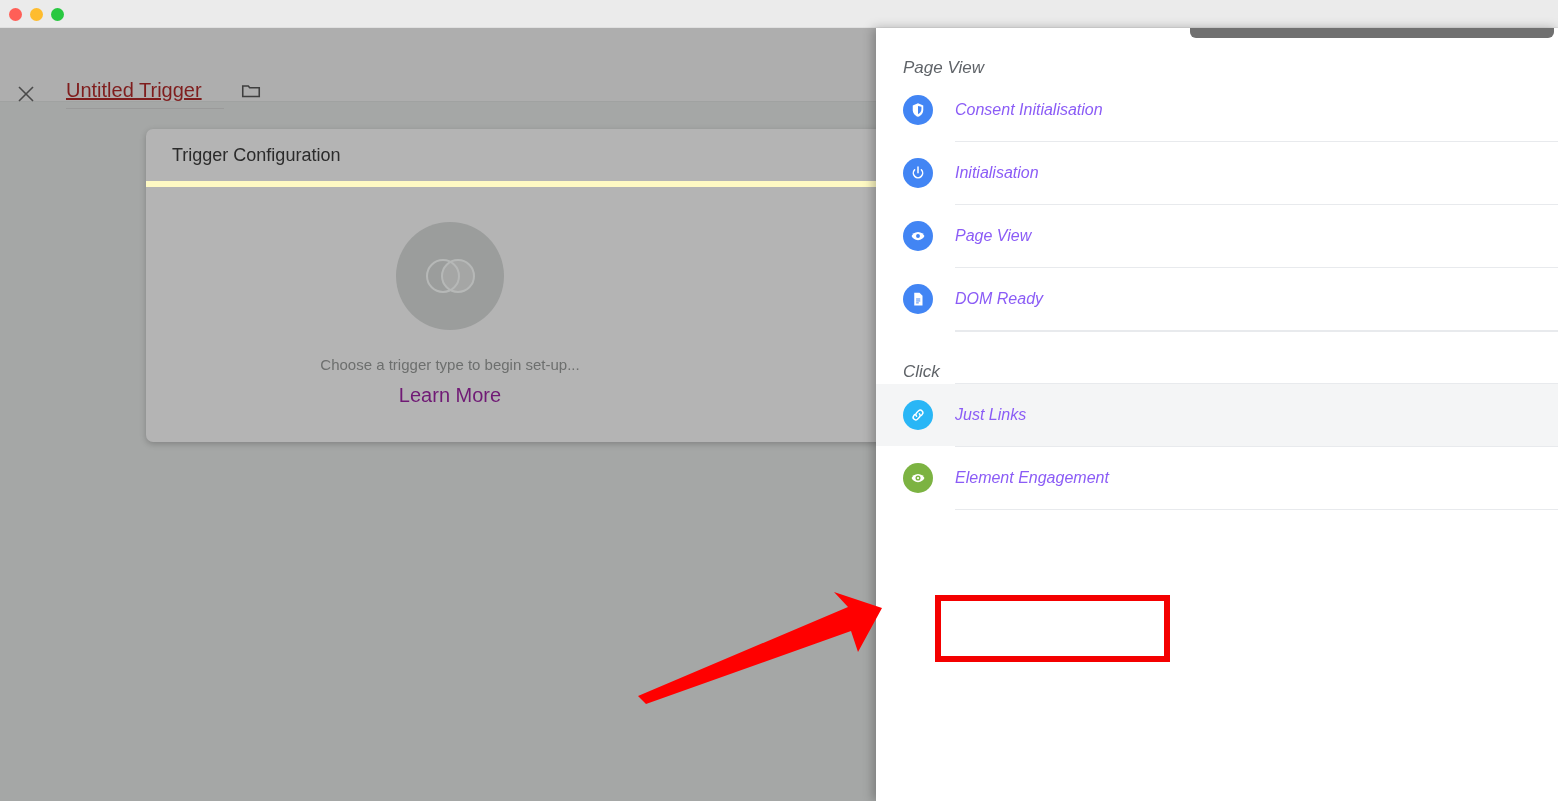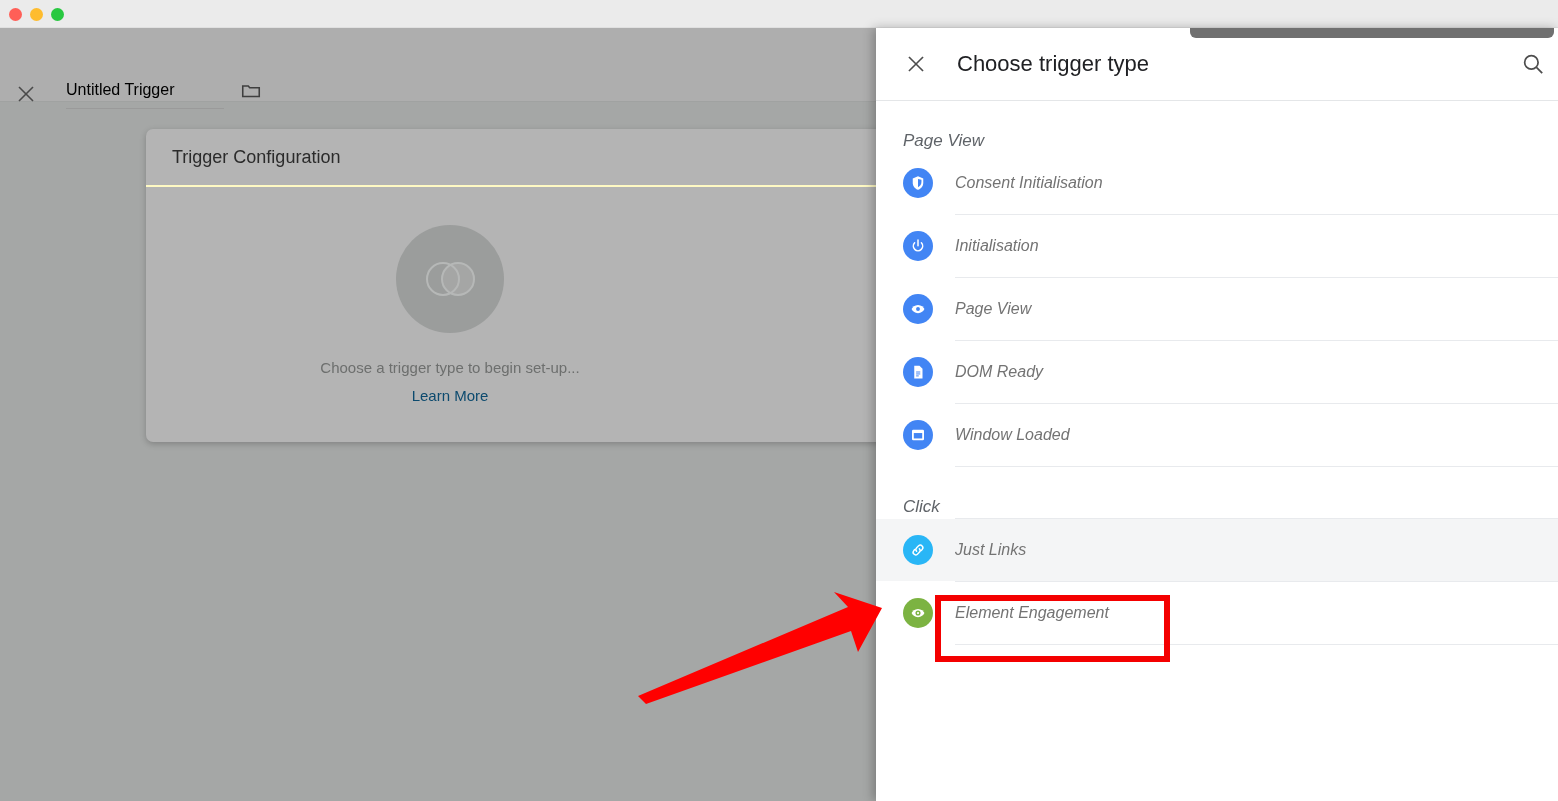--- a/index.html
+++ b/index.html
@@ -44,40 +44,41 @@
   .tb-close {
     position: absolute; left: 14px; top: 54px;
     width: 24px; height: 24px;
     color: #4a4a4a;
   }
   .trigger-name-wrap {
     position: absolute; left: 66px; top: 48px;
     display: flex; align-items: flex-end; gap: 16px;
   }
   .trigger-name {
-    font-size: 16px; color: #000000;
+    font-size: 20px; color: #7f1d1d;
     border-bottom: 1px solid #9a9a9a;
     padding-bottom: 4px; min-width: 158px;
     background: transparent;
     line-height: 28px;
+    text-decoration: underline;
   }
   .folder-icon { color: #3f3f3f; margin-bottom: 3px; }
 
   
   .config-card {
     position: absolute; left: 146px; top: 129px;
     width: 806px; height: 313px;
     background: #b4b4b4;
     border-radius: 7px;
     box-shadow: 0 2px 6px rgba(0,0,0,0.22);
     overflow: hidden;
   }
   .config-head {
     height: 58px;
-    border-bottom: 2px solid #fef9c3;
+    border-bottom: 6px solid #fef9c3;
     display: flex; align-items: center;
     padding-left: 26px;
   }
   .config-head-title { font-size: 18px; color: #2b2b2b; }
   .config-body {
     height: 255px;
     display: flex; flex-direction: column;
     align-items: center; justify-content: center;
     padding-right: 198px;
   }
@@ -89,21 +90,21 @@
     margin-bottom: 26px;
   }
   .placeholder-graphic .c1, .placeholder-graphic .c2 {
     position: absolute;
     width: 34px; height: 34px; border-radius: 50%;
     border: 2px solid #b6b8b7;
   }
   .placeholder-graphic .c1 { left: 30px; top: 37px; }
   .placeholder-graphic .c2 { left: 45px; top: 37px; background: rgba(182,184,183,0.35); }
   .placeholder-text { font-size: 15px; color: #6d6f6e; margin-bottom: 11px; }
-  .learn-more { font-size: 15px; color: #0c4a6e; cursor: pointer; }
+  .learn-more { font-size: 20px; color: #701a75; cursor: pointer; }
 
   
   .panel {
     position: absolute; left: 876px; top: 28px;
     width: 682px; height: 773px;
     background: #ffffff;
     box-shadow: -3px 0 10px rgba(0,0,0,0.26);
     overflow: hidden;
   }
   .panel-header {
@@ -149,21 +150,21 @@
   }
   .trigger-row.hover { background: #f4f5f6; }
   .row-icon {
     position: absolute; left: 27px; top: 50%;
     transform: translateY(-50%);
     width: 30px; height: 30px; border-radius: 50%;
     display: flex; align-items: center; justify-content: center;
   }
   .row-label {
     margin-left: 79px;
-    font-size: 16px; color: #737373;
+    font-size: 16px; color: #8b5cf6;
   }
   .row-divider {
     height: 1px; background: #e8eaed;
     margin-left: 79px;
   }
 
   .highlight-box {
     position: absolute;
     left: 935px; top: 595px;
     width: 235px; height: 67px;
@@ -213,35 +214,20 @@
       <div class="placeholder-graphic">
         <span class="c1"></span>
           <span class="c2"></span>
       </div>
       <div class="placeholder-text">Choose a trigger type to begin set-up...</div>
       <div class="learn-more">Learn More</div>
     </div>
   </div>
 
   <div class="panel">
-    <div class="panel-header">
-      <span class="panel-close">
-        <svg width="26" height="26" viewBox="0 0 24 24" fill="none" stroke="currentColor" stroke-width="1.5">
-          <line x1="5.5" y1="5.5" x2="18.5" y2="18.5"></line>
-            <line x1="18.5" y1="5.5" x2="5.5" y2="18.5"></line>
-        </svg>
-      </span>
-      <span class="panel-title">Choose trigger type</span>
-      <span class="panel-search">
-        <svg width="26" height="26" viewBox="0 0 24 24" fill="none" stroke="currentColor" stroke-width="1.6">
-          <circle cx="10.5" cy="10.5" r="6.2"></circle>
-            <line x1="15.2" y1="15.2" x2="20.5" y2="20.5"></line>
-        </svg>
-      </span>
-    </div>
     <div class="panel-body">
         <div class="section-title">Page View</div>
         <div class="trigger-row">
           <span class="row-icon" style="background: rgb(66, 133, 244);">
             <svg width="18" height="18" viewBox="0 0 24 24">
               <path fill="#fff" d="M12 3l7 3v5.5c0 4.4-3 8.3-7 9.5-4-1.2-7-5.1-7-9.5V6z"></path>
               <path fill="#4285f4" d="M12 6.5v11c2.6-.9 4.6-3.7 4.6-6.8V7.6z"></path>
             </svg>
           </span>
           <span class="row-label">Consent Initialisation</span>
@@ -274,29 +260,20 @@
               <g stroke="#4285f4" stroke-width="1.3">
                 <line x1="9.5" y1="12" x2="15" y2="12"></line>
                 <line x1="9.5" y1="14.6" x2="15" y2="14.6"></line>
                 <line x1="9.5" y1="17.2" x2="13" y2="17.2"></line>
               </g>
             </svg>
           </span>
           <span class="row-label">DOM Ready</span>
         </div>
         <div class="row-divider"></div>
-        <div class="trigger-row">
-          <span class="row-icon" style="background: rgb(66, 133, 244);">
-            <svg width="18" height="18" viewBox="0 0 24 24">
-              <rect fill="#fff" x="4" y="5" width="16" height="14" rx="1.6"></rect>
-              <rect fill="#4285f4" x="6.4" y="9.4" width="11.2" height="7.2"></rect>
-            </svg>
-          </span>
-          <span class="row-label">Window Loaded</span>
-        </div>
         <div class="row-divider"></div>
         <div class="section-title">Click</div>
         <div class="row-divider"></div>
         <div class="trigger-row hover">
           <span class="row-icon" style="background: rgb(41, 182, 246);">
             <svg width="18" height="18" viewBox="0 0 24 24" fill="none" stroke="#fff" stroke-width="1.9" stroke-linecap="round">
               <path d="M10.2 13.8a3.4 3.4 0 0 1 0-4.8l2.6-2.6a3.4 3.4 0 0 1 4.8 4.8l-1.3 1.3"></path>
               <path d="M13.8 10.2a3.4 3.4 0 0 1 0 4.8l-2.6 2.6a3.4 3.4 0 0 1-4.8-4.8l1.3-1.3"></path>
             </svg>
           </span>

